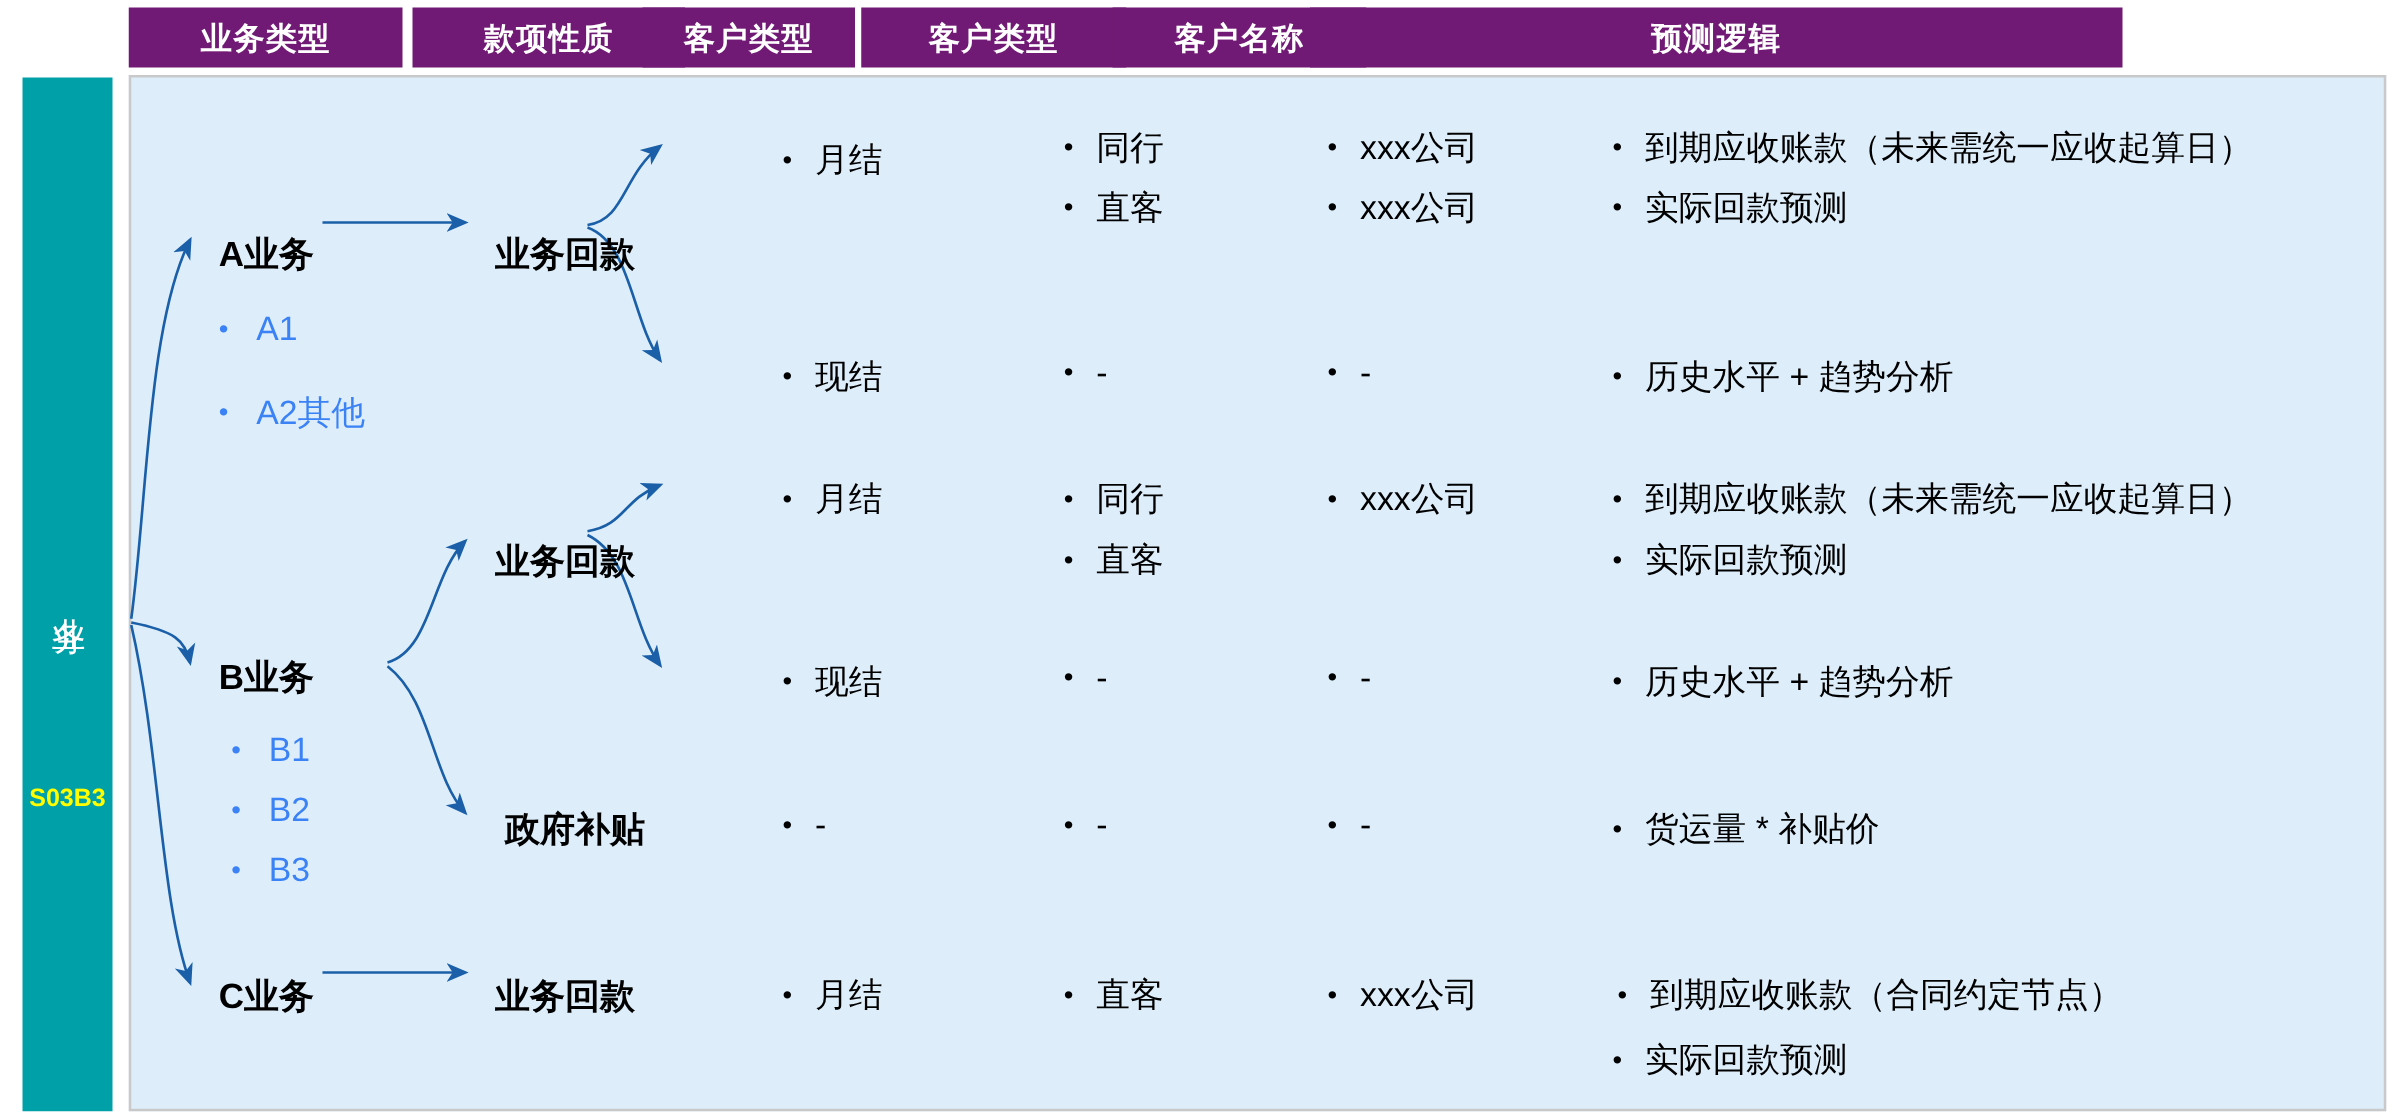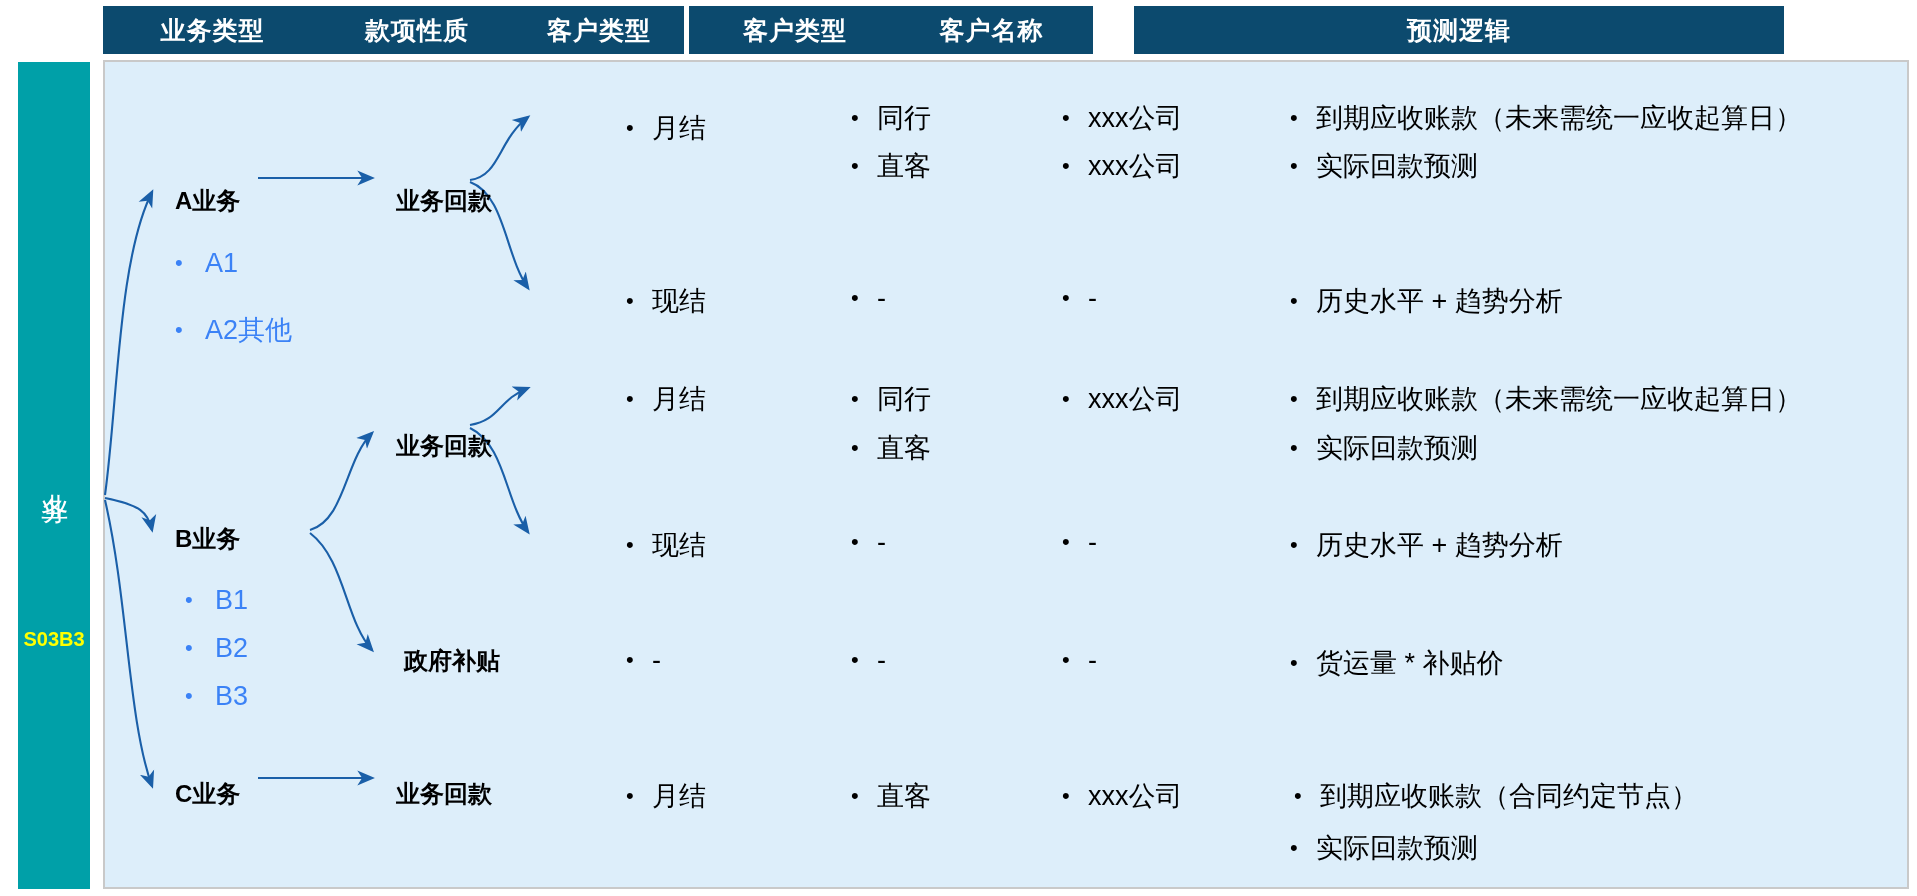--- a/index.html
+++ b/index.html
@@ -2,69 +2,69 @@
 <html><head>
 <meta charset="utf-8">
 <style>
   html,body{margin:0;padding:0;background:#ffffff;}
   body{width:1917px;height:896px;position:relative;
        font-family:"Liberation Sans","DejaVu Sans",sans-serif;
        -webkit-font-smoothing:antialiased;}
 
   
   #header-row{position:absolute;left:0;top:6px;height:48px;width:1917px;}
-  .hdr{position:absolute;top:0;height:48px;background:#0c4a6e;
+  .hdr{position:absolute;top:0;height:48px;background:#701a75;
        color:#ffffff;font-size:25px;font-weight:bold;
        display:flex;align-items:center;justify-content:center;letter-spacing:1px;}
 
   
   #content-panel{position:absolute;left:103px;top:60px;width:1806px;height:829px;
        background:#ddeefa;border:2px solid #c9c9c9;box-sizing:border-box;}
   #side-bar{position:absolute;left:18px;top:62px;width:72px;height:827px;
        background:#00a0a8;display:flex;flex-direction:column;
        align-items:center;justify-content:center;box-sizing:border-box;}
   #side-bar-label{color:#ffffff;font-size:27px;line-height:1.32;
        writing-mode:vertical-rl;text-orientation:upright;letter-spacing:4px;}
   #side-bar-code{position:absolute;left:0;right:0;top:566px;text-align:center;
        color:#ffff00;font-size:20px;font-weight:bold;}
 
   
   #connectors{position:absolute;left:0;top:0;width:1917px;height:896px;
        pointer-events:none;}
 
   
-  .node{position:absolute;font-size:24px;color:#000000;white-space:nowrap;}
+  .node{position:absolute;font-size:28px;color:#000000;white-space:nowrap;}
   .node.bold{font-weight:bold;}
   .sub{position:absolute;font-size:27px;color:#3b82f6;white-space:nowrap;}
   .sub::before{content:"\2022";display:inline-block;width:30px;
        font-size:22px;vertical-align:2px;}
   .cell{position:absolute;font-size:27px;color:#000000;white-space:nowrap;}
   .cell::before{content:"\2022";display:inline-block;width:26px;
        font-size:22px;vertical-align:2px;}
 </style>
 </head>
 <body>
 
 <div id="header-row">
   <div class="hdr" style="left:103px;width:219px">
     <span>业务类型</span>
   </div>
-  <div class="hdr" style="left:308px;width:218px">
+  <div class="hdr" style="left:330px;width:218px">
     <span>款项性质</span>
   </div>
   <div class="hdr" style="left:514px;width:170px">
     <span>客户类型</span>
   </div>
   <div class="hdr" style="left:689px;width:212px">
     <span>客户类型</span>
   </div>
   <div class="hdr" style="left:890px;width:203px">
     <span>客户名称</span>
   </div>
-  <div class="hdr" style="left:1134px;width:650px">
+  <div class="hdr" style="left:1048px;width:650px">
     <span>预测逻辑</span>
   </div>
 </div>
 
 <div id="side-bar">
   <div id="side-bar-label">业务</div>
   <div id="side-bar-code">S03B3</div>
 </div>
 
 <div id="content-panel"></div>

